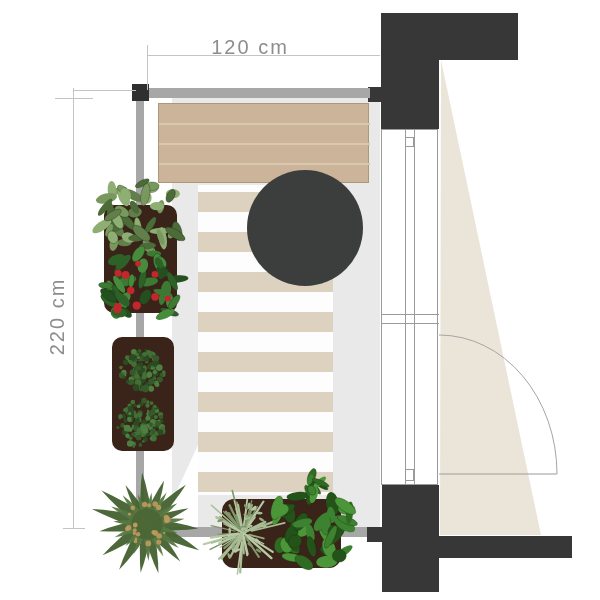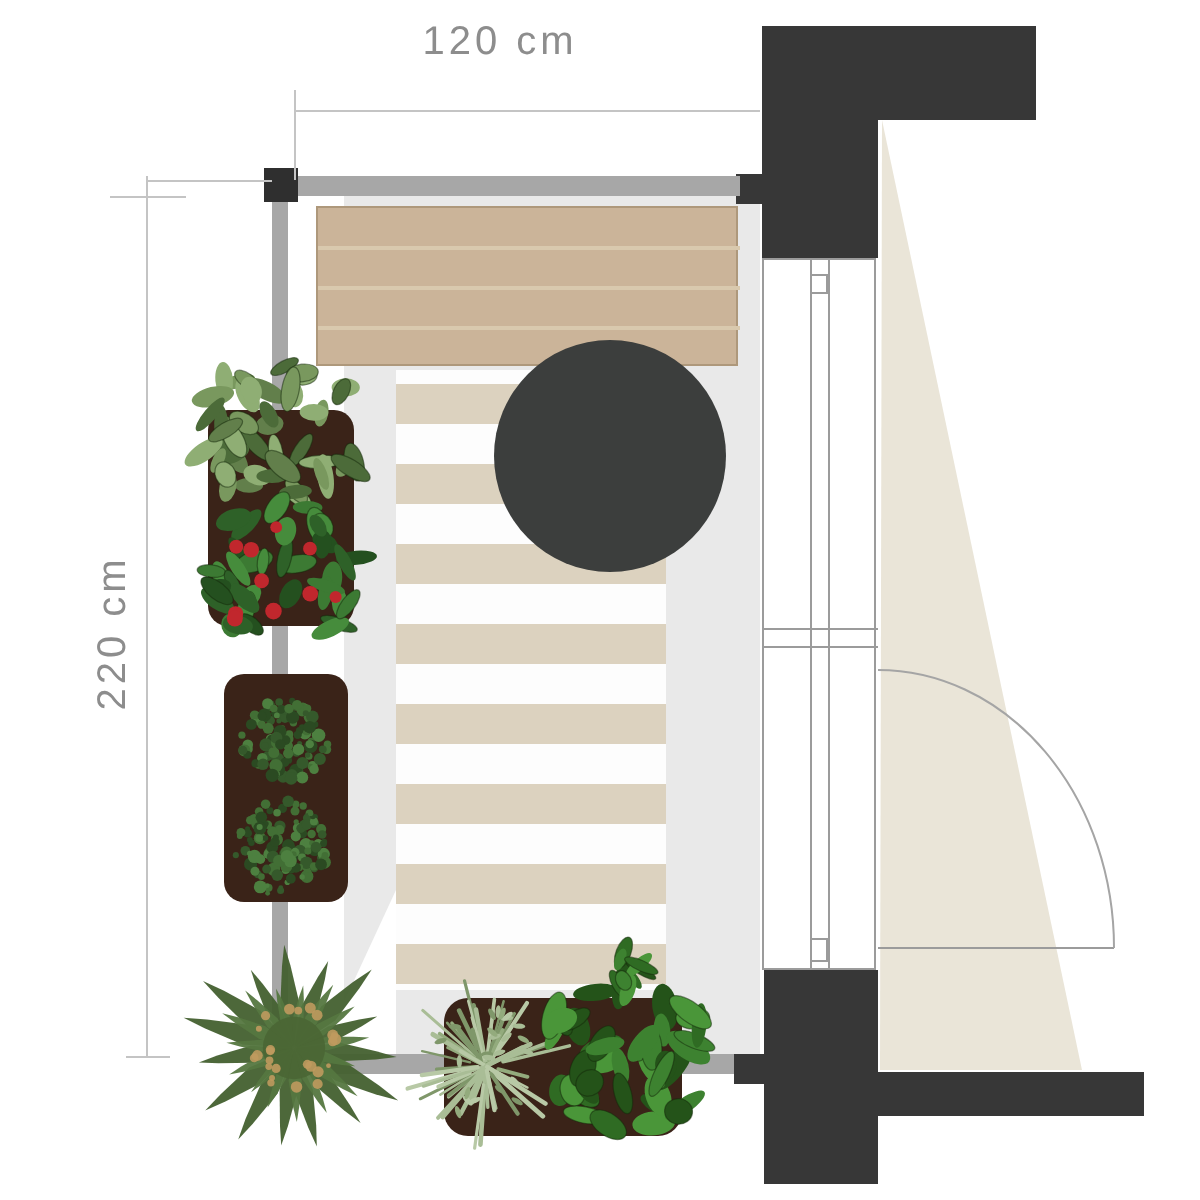--- a/index.html
+++ b/index.html
@@ -54,21 +54,21 @@
       <div class="abs" style="left: 132px; top: 84px; width: 17px; height: 17px; background: rgb(47, 47, 47);"></div>
     </div>
   <div id="table" class="abs" style="left: 247px; top: 170px; width: 116px; height: 116px; border-radius: 50%; background: rgb(60, 62, 61);"></div>
   <div id="planters">
       <div class="abs" style="left: 104px; top: 205px; width: 73px; height: 108px; background: rgb(58, 35, 24); border-radius: 10px;"></div>
       <div class="abs" style="left: 112px; top: 337px; width: 62px; height: 114px; background: rgb(58, 35, 24); border-radius: 10px;"></div>
       <div class="abs" style="left: 222px; top: 499px; width: 119px; height: 69px; background: rgb(58, 35, 24); border-radius: 12px;"></div>
     </div>
 
   <div id="dims">
-    <div id="dim-width-label" class="dim-label" style="left: 180px; top: 10px; width: 140px;">120 cm</div>
+    <div id="dim-width-label" class="dim-label" style="left: 180px; top: 36px; width: 140px;">120 cm</div>
     <div id="dim-height-label" class="dim-label" style="left: -13px; top: 305px; width: 140px;">220 cm</div>
   <div class="abs" style="left: 147px; top: 55px; width: 233px; height: 1px; background: rgb(196, 196, 196);"></div>
       <div class="abs" style="left: 147px; top: 45px; width: 1px; height: 45px; background: rgb(196, 196, 196);"></div>
       <div class="abs" style="left: 73px; top: 88px; width: 1px; height: 440px; background: rgb(196, 196, 196);"></div>
       <div class="abs" style="left: 73px; top: 90px; width: 63px; height: 1px; background: rgb(196, 196, 196);"></div>
       <div class="abs" style="left: 55px; top: 98px; width: 38px; height: 1px; background: rgb(196, 196, 196);"></div>
       <div class="abs" style="left: 63px; top: 528px; width: 22px; height: 1px; background: rgb(196, 196, 196);"></div>
     </div>
 
   <svg id="overlay" width="600" height="600" viewBox="0 0 600 600">

